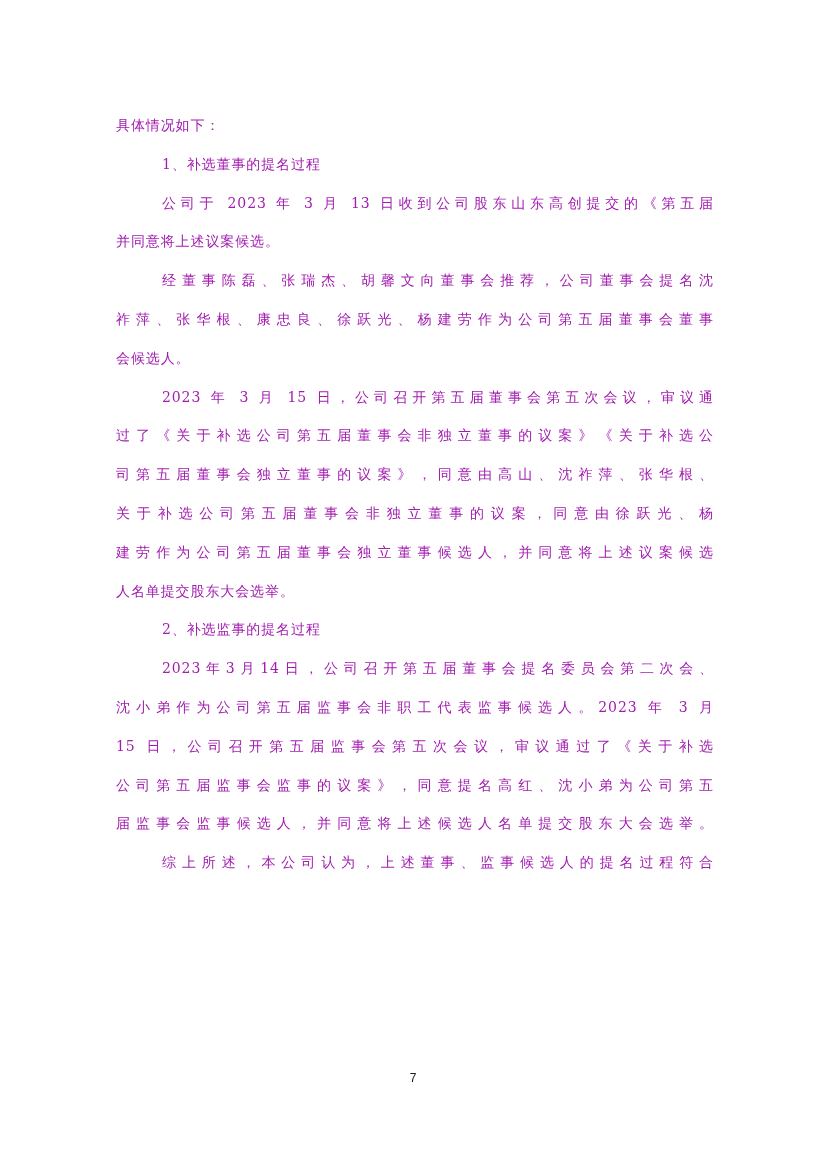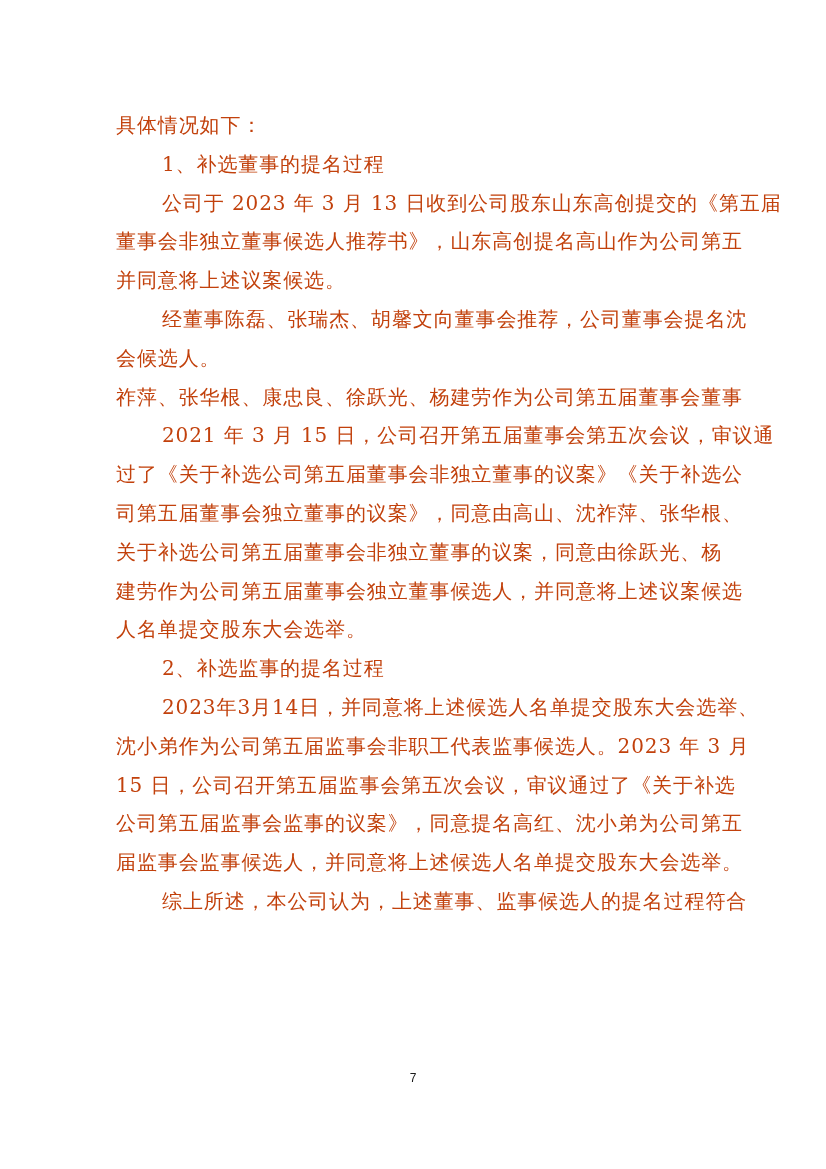--- a/index.html
+++ b/index.html
@@ -3,21 +3,21 @@
 <meta charset="utf-8">
 <style>
   html, body { margin: 0; padding: 0; background: #ffffff; }
   body { width: 826px; height: 1169px; position: relative; overflow: hidden; }
   .page {
     position: absolute; left: 0; top: 0; width: 826px; height: 1169px; background: #ffffff;
   }
   .content {
     position: absolute; left: 116px; top: 106px; width: 598px;
     font-family: "DejaVu Serif", "Liberation Serif", serif;
-    font-size: 20px; line-height: 38.8px; color: #c2410c;
+    font-size: 14px; line-height: 38.8px; color: #a21caf;
     letter-spacing: 0.9px;
   }
   .line {
     display: block; white-space: nowrap; height: 38.8px;
     text-align: justify; text-align-last: justify;
   }
   .line.last { text-align-last: left; }
   .line.indent { padding-left: 46px; }
   .pagenum {
     position: absolute; left: 0; width: 826px; top: 1071px; text-align: center;
@@ -28,38 +28,37 @@
 <body>
 
 <div class="page">
   <div class="content">
 
     <span class="line last">具体情况如下：</span>
 
     <span class="line indent last">1、补选董事的提名过程</span>
 
     <span class="line indent">公司于 2023 年 3 月 13 日收到公司股东山东高创提交的《第五届</span>
-    <span class="line">董事会非独立董事候选人推荐书》，山东高创提名高山作为公司第五</span>
     <span class="line last">并同意将上述议案候选。</span>
 
     <span class="line indent">经董事陈磊、张瑞杰、胡馨文向董事会推荐，公司董事会提名沈</span>
+    <span class="line">祚萍、张华根、康忠良、徐跃光、杨建劳作为公司第五届董事会董事</span>
     <span class="line last">会候选人。</span>
-    <span class="line">祚萍、张华根、康忠良、徐跃光、杨建劳作为公司第五届董事会董事</span>
 
 
-    <span class="line indent">2021 年 3 月 15 日，公司召开第五届董事会第五次会议，审议通</span>
+    <span class="line indent">2023 年 3 月 15 日，公司召开第五届董事会第五次会议，审议通</span>
     <span class="line">过了《关于补选公司第五届董事会非独立董事的议案》《关于补选公</span>
     <span class="line">司第五届董事会独立董事的议案》，同意由高山、沈祚萍、张华根、</span>
     <span class="line">关于补选公司第五届董事会非独立董事的议案，同意由徐跃光、杨</span>
     <span class="line">建劳作为公司第五届董事会独立董事候选人，并同意将上述议案候选</span>
     <span class="line last">人名单提交股东大会选举。</span>
 
     <span class="line indent last">2、补选监事的提名过程</span>
 
-    <span class="line indent">2023年3月14日，并同意将上述候选人名单提交股东大会选举、</span>
+    <span class="line indent">2023年3月14日，公司召开第五届董事会提名委员会第二次会、</span>
     <span class="line">沈小弟作为公司第五届监事会非职工代表监事候选人。2023 年 3 月</span>
     <span class="line">15 日，公司召开第五届监事会第五次会议，审议通过了《关于补选</span>
     <span class="line">公司第五届监事会监事的议案》，同意提名高红、沈小弟为公司第五</span>
     <span class="line">届监事会监事候选人，并同意将上述候选人名单提交股东大会选举。</span>
 
     <span class="line indent">综上所述，本公司认为，上述董事、监事候选人的提名过程符合</span>
   </div>
 
   <div class="pagenum">7</div>
 </div>

